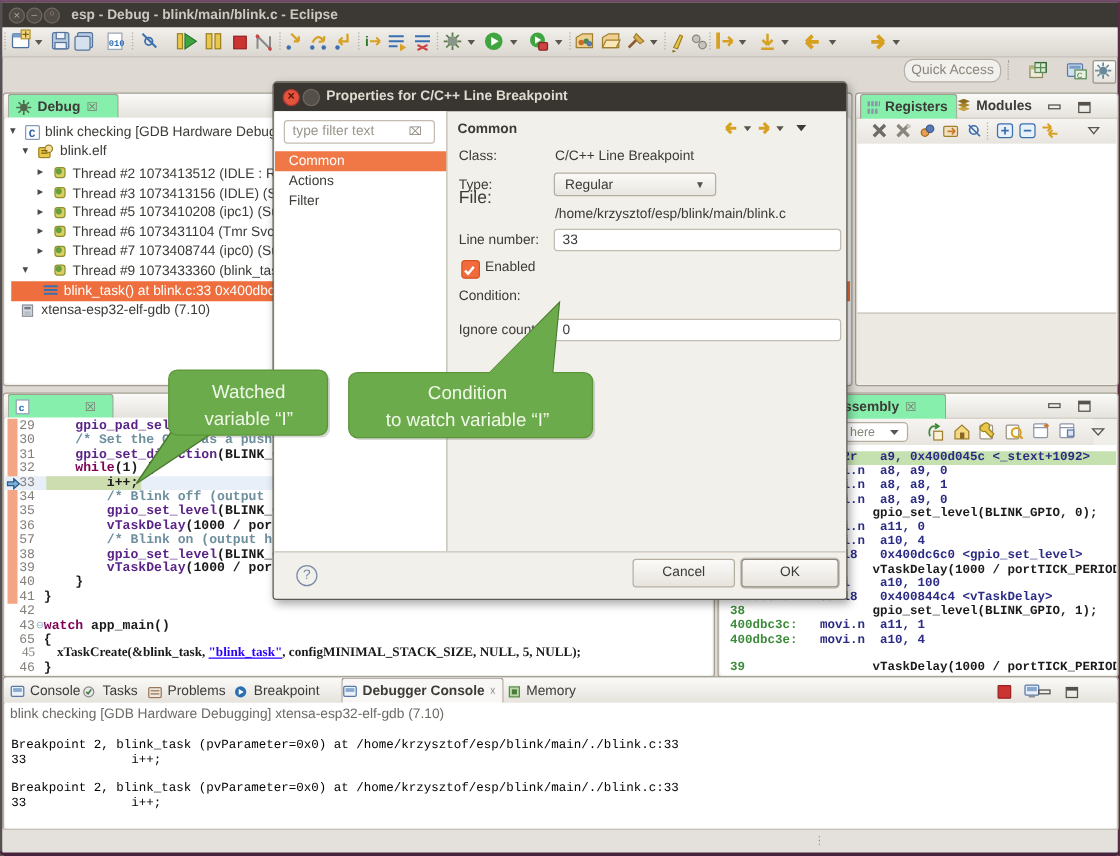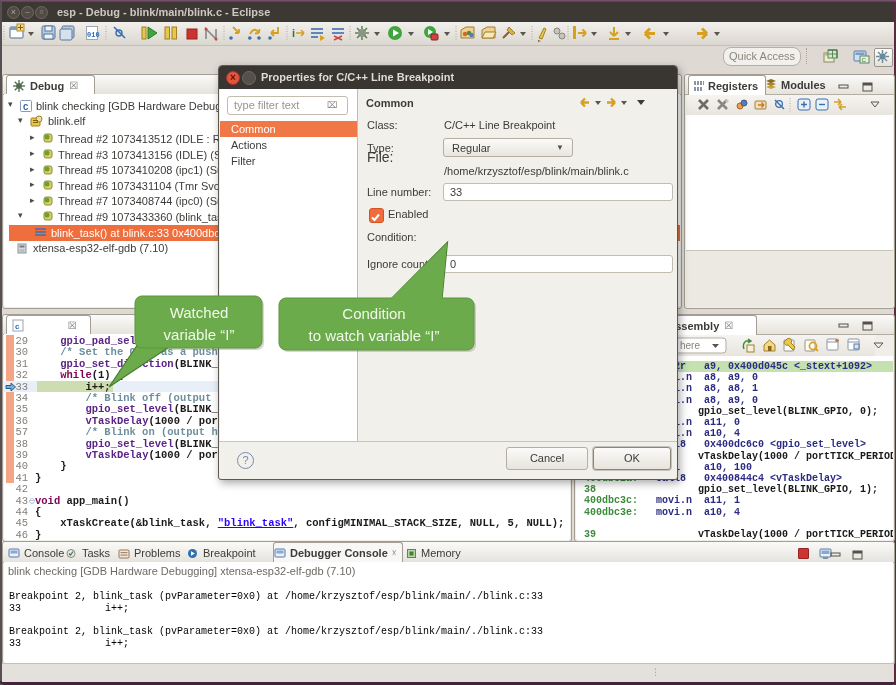--- a/index.html
+++ b/index.html
@@ -1,20 +1,20 @@
 <!DOCTYPE html>
 <html><head><meta charset="utf-8">
 <style>
 html,body{margin:0;padding:0;width:896px;height:685px;overflow:hidden;}
 body{position:relative;background:#dedad3;font-family:"Liberation Sans",sans-serif;}
 .abs{position:absolute;}
 .panel{position:absolute;background:#f0eee9;border:1px solid #a39d92;border-radius:3px;}
 .tabbar{position:absolute;left:0;right:0;top:0;height:19px;background:linear-gradient(#fafaf8,#e6e3dd);border-bottom:1px solid #b3ada2;border-radius:3px 3px 0 0;}
 .tab{position:absolute;top:0;height:19px;font-size:11px;font-weight:bold;color:#3c3b37;display:flex;align-items:center;}
-.atab{background:#ffffff;border:1px solid #a39d92;border-bottom:1px solid #f8f7f5;border-radius:3px 3px 0 0;}
+.atab{background:#86efac;border:1px solid #a39d92;border-bottom:1px solid #f8f7f5;border-radius:3px 3px 0 0;}
 .white{background:#ffffff;}
 .mono{font-family:"Liberation Mono",monospace;}
 .minmax{position:absolute;top:4px;width:26px;height:11px;}
 .trow{position:absolute;left:0;right:0;height:15.6px;font-size:11px;color:#3c3b37;}
 .tw{position:absolute;top:1px;font-size:9px;color:#4a4a46;}
 .ticn{position:absolute;top:1px;}
 .ttx{position:absolute;top:1.5px;white-space:nowrap;}
 .cl{position:absolute;left:0;right:0;height:11.4px;white-space:pre;}
 .k{color:#7f0055;}
 .f{color:#5a2387;}
@@ -424,23 +424,23 @@
     <div class="cl" style="top:46.6px;"><span class="ln">33</span><span class="ct">        i++;</span></div>
     <div class="cl" style="top:58px;"><span class="ln">34</span><span class="ct"><span class="cm">        /* Blink off (output low) */</span></span></div>
     <div class="cl" style="top:69.4px;"><span class="ln">35</span><span class="ct"><span>        </span><span class="f">gpio_set_level</span>(BLINK_GPIO, 0);</span></div>
     <div class="cl" style="top:80.8px;"><span class="ln">36</span><span class="ct"><span>        </span><span class="f">vTaskDelay</span>(1000 / portTICK_PERIOD_MS);</span></div>
     <div class="cl" style="top:92.2px;"><span class="ln">57</span><span class="ct"><span class="cm">        /* Blink on (output high) */</span></span></div>
     <div class="cl" style="top:103.6px;"><span class="ln">38</span><span class="ct"><span>        </span><span class="f">gpio_set_level</span>(BLINK_GPIO, 1);</span></div>
     <div class="cl" style="top:115px;"><span class="ln">39</span><span class="ct"><span>        </span><span class="f">vTaskDelay</span>(1000 / portTICK_PERIOD_MS);</span></div>
     <div class="cl" style="top:126.4px;"><span class="ln">40</span><span class="ct">    }</span></div>
     <div class="cl" style="top:137.8px;"><span class="ln">41</span><span class="ct">}</span></div>
     <div class="cl" style="top:149.2px;"><span class="ln">42</span></div>
-    <div class="cl" style="top:160.6px;"><span class="ln">43</span><span class="fold">⊖</span><span class="ct"><span class="k">void</span> app_main()</span></div>
-    <div class="cl" style="top:172px;"><span class="ln">44</span><span class="ct">{</span></div>
-    <div class="cl" style="top:183.4px;"><span class="ln">45</span><span class="ct">    xTaskCreate(&amp;blink_task, <span class="s">"blink_task"</span>, configMINIMAL_STACK_SIZE, NULL, 5, NULL);</span></div>
+    <div class="cl" style="top:160.6px;"><span class="ln">43</span><span class="fold">⊖</span><span class="ct"><span class="k">watch</span> app_main()</span></div>
+    <div class="cl" style="top:172px;"><span class="ln">65</span><span class="ct">{</span></div>
+    <div class="cl" style="top:183.4px;font-family:Liberation Serif, serif;"><span class="ln">45</span><span class="ct">    xTaskCreate(&amp;blink_task, <span class="s">"blink_task"</span>, configMINIMAL_STACK_SIZE, NULL, 5, NULL);</span></div>
     <div class="cl" style="top:194.8px;"><span class="ln">46</span><span class="ct">}</span></div>
   </div>
 </div>
 
 <div class="panel" id="dispanel" style="left:574px;top:314px;width:319px;height:226px;">
   <div class="tabbar"></div>
   <div class="tab atab" style="left:58px;width:104px;padding-left:18px;">
     <span>Disassembly</span>
       <span style="margin-left:5px;color:#7a756d;font-weight:normal;font-size:10px;">☒</span>
   </div>

